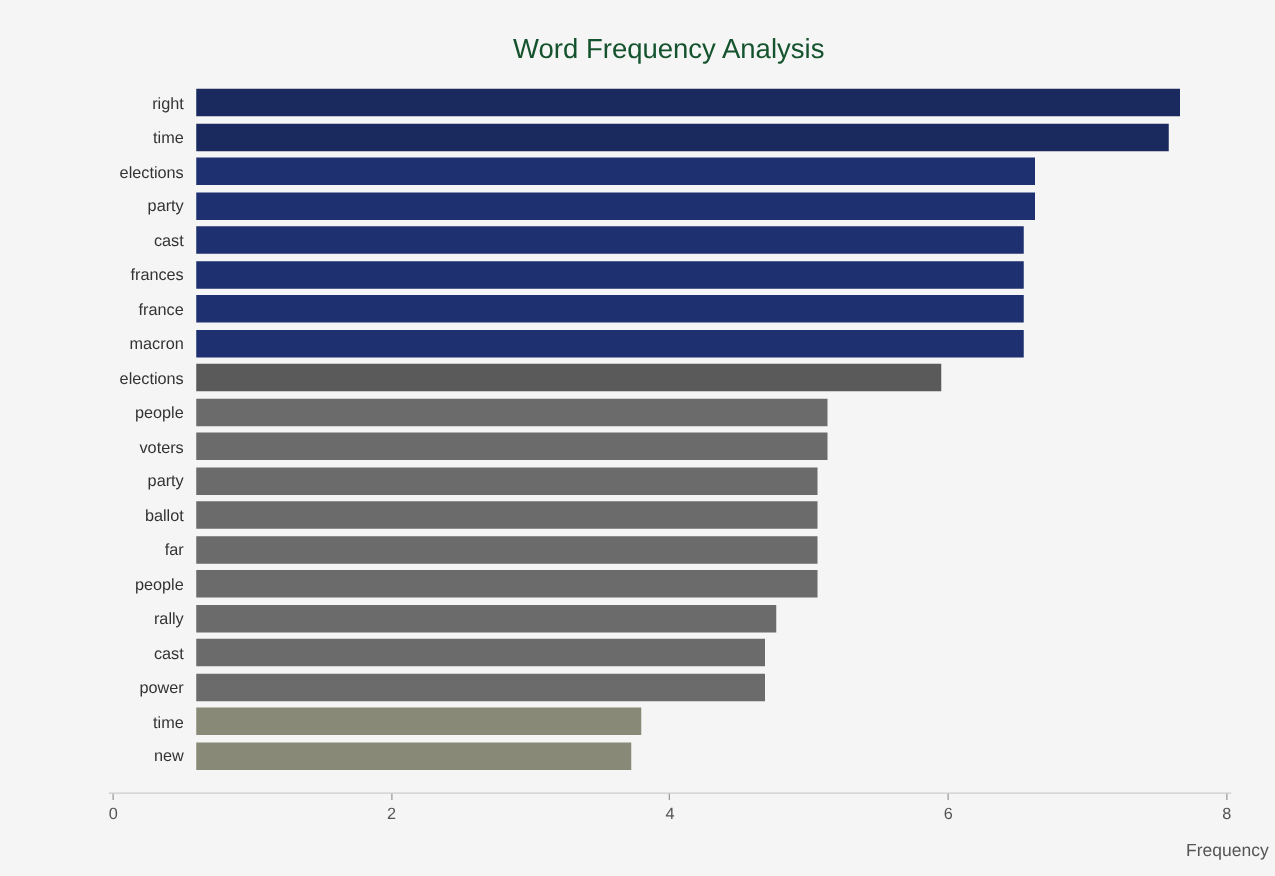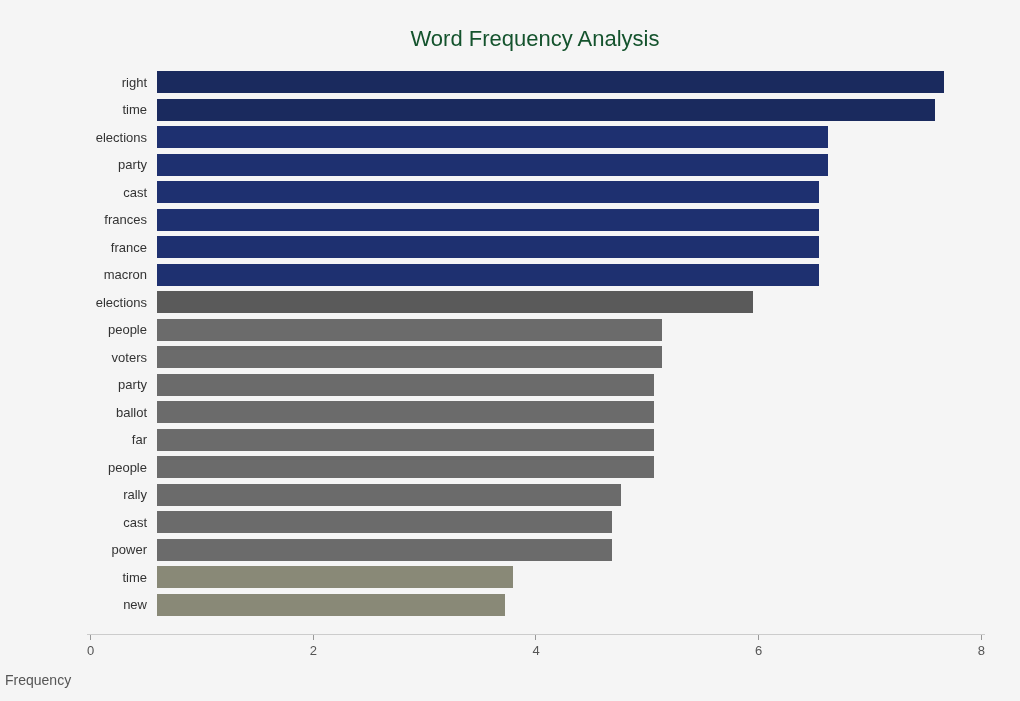--- a/index.html
+++ b/index.html
@@ -78,21 +78,21 @@
     .x-tick-label {
       font-size: 13px;
       color: #555;
       margin-top: 3px;
     }
     .x-axis-label {
       position: absolute;
       bottom: 8px;
       left: 0;
       right: 0;
-      text-align: left;
+      text-align: right;
       font-size: 14px;
       color: #555;
     }
   </style>
 </head>
 <body>
 
 <div class="chart-container">
   <div class="chart-title">Word Frequency Analysis</div>
   <div class="chart-area" id="chart-area">

